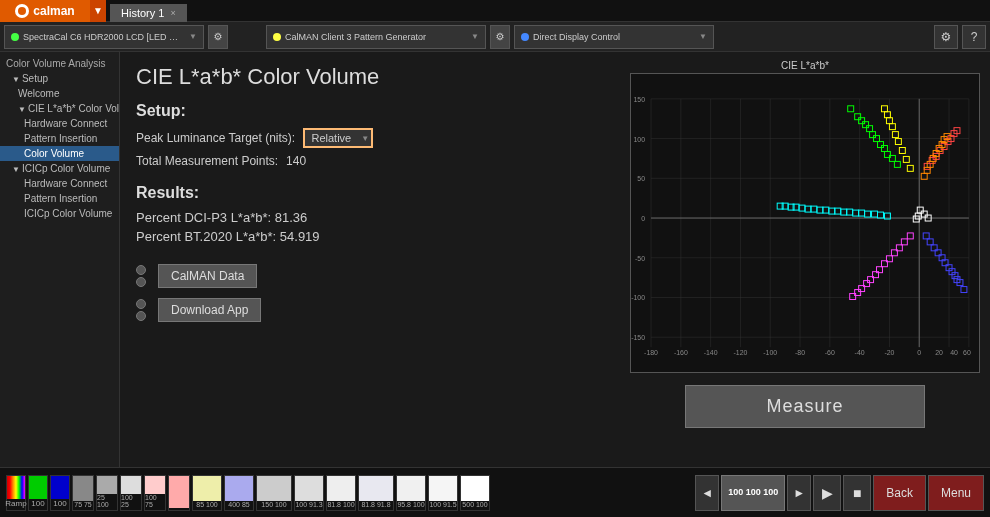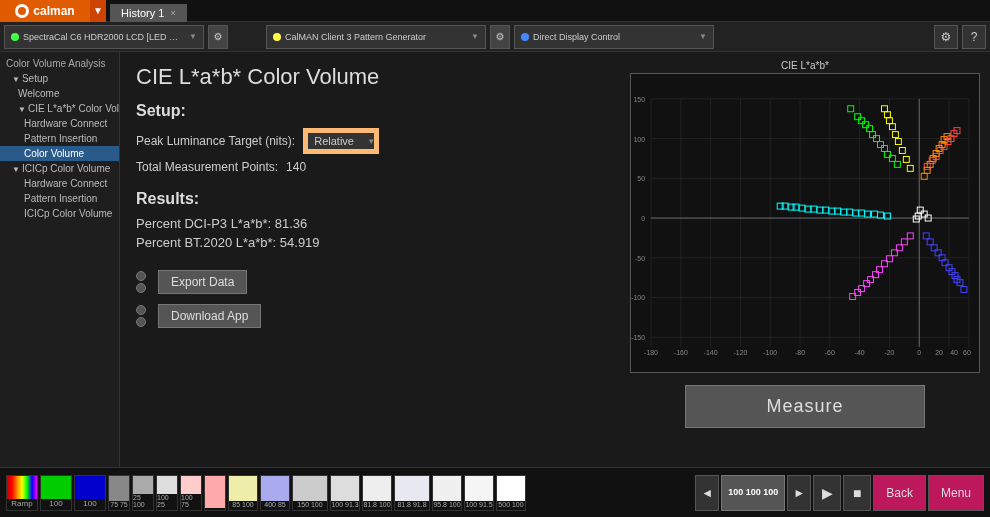--- a/index.html
+++ b/index.html
@@ -234,27 +234,28 @@
       align-items: center;
       margin-bottom: 6px;
       gap: 8px;
     }
     .setup-label {
       color: #ccc;
       font-size: 12px;
     }
     .setup-select {
       background: #333;
-      border: 5px solid #fdba74;
+      border: 2px solid #fdba74;
       color: #ccc;
       padding: 2px 20px 2px 6px;
       font-size: 11px;
       appearance: none;
       cursor: pointer;
       position: relative;
+      text-align: right;
     }
     .select-wrapper {
       position: relative;
       display: inline-block;
     }
     .select-wrapper::after {
       content: '▼';
       position: absolute;
       right: 4px;
       top: 50%;
@@ -349,40 +350,40 @@
       display: flex;
       align-items: center;
       padding: 0 6px;
       gap: 2px;
       position: absolute;
       bottom: 0;
       left: 0;
       right: 0;
     }
     .bottom-swatch {
-      width: 32px;
+      width: 20px;
       height: 36px;
       border: 1px solid #333;
       display: flex;
       flex-direction: column;
       align-items: center;
       justify-content: flex-end;
       font-size: 8px;
       color: #aaa;
       padding-bottom: 2px;
       cursor: pointer;
       flex-shrink: 0;
     }
     .swatch-color {
       width: 100%;
       flex: 1;
     }
     .bottom-nav-btn {
       height: 36px;
-      background: #be185d;
+      background: #7f1d1d;
       border: 1px solid #555;
       color: #ddd;
       padding: 0 12px;
       font-size: 12px;
       cursor: pointer;
       display: flex;
       align-items: center;
       justify-content: center;
     }
     .bottom-play-btn {
@@ -518,21 +519,21 @@
       <div class="result-line">Percent DCI-P3 L*a*b*: 81.36</div>
       <div class="result-line">Percent BT.2020 L*a*b*: 54.919</div>
     </div>
 
     <div class="export-section">
       <div class="export-row">
         <div class="export-icons">
           <div class="export-icon-dot"></div>
           <div class="export-icon-dot"></div>
         </div>
-        <button class="export-btn">Export Data</button>
+        <button class="export-btn">CalMAN Data</button>
       </div>
       <div class="export-row">
         <div class="export-icons">
           <div class="export-icon-dot"></div>
           <div class="export-icon-dot"></div>
         </div>
         <button class="export-btn">Download App</button>
       </div>
     </div>
   </div>

